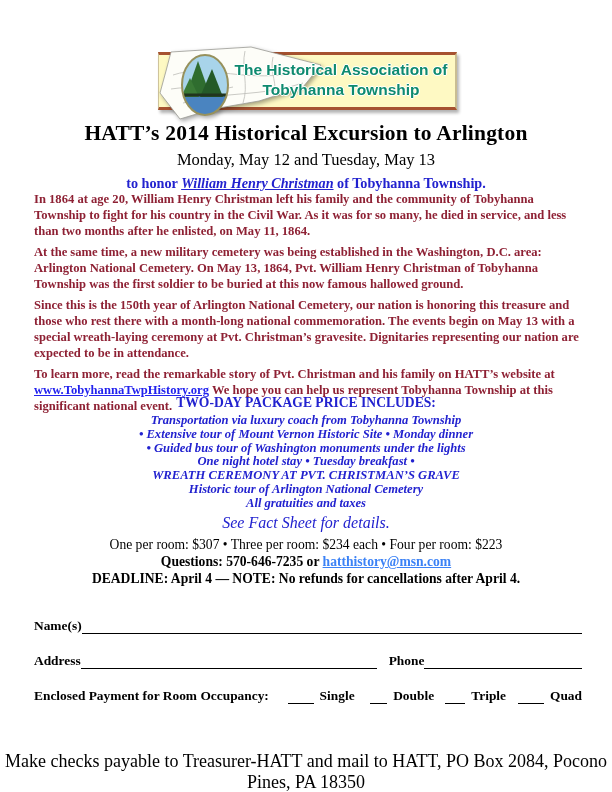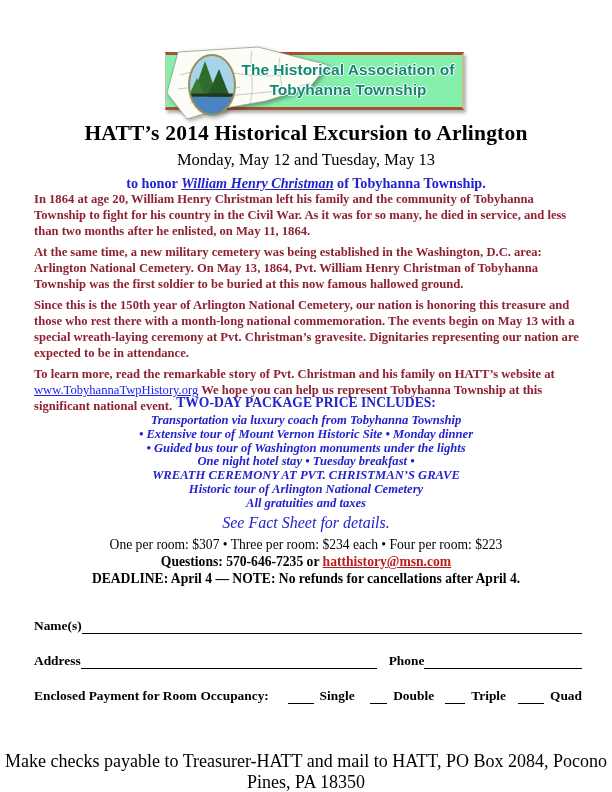--- a/index.html
+++ b/index.html
@@ -5,25 +5,24 @@
   html,body { margin:0; padding:0; background:#e8e8e8; }
   .page {
     position:relative; width:612px; height:792px; margin:0 auto;
     background:#ffffff; overflow:hidden;
     font-family:"Liberation Serif", serif; color:#000;
   }
 
   
   .banner {
     position:absolute; left:158px; top:52px; width:296px; height:52px;
-    background:#86efac;
+    background:#fef9c3;
     border-left:1px solid #cfc49b; border-right:2px solid #c9bd92;
     border-top:3px solid #a65230; border-bottom:3px solid #a65230;
     box-shadow:2px 3px 3px rgba(0,0,0,0.30);
-    margin-left:7px;
   }
   .banner-text {
     position:absolute; left:70px; right:2px; top:5px;
     text-align:center;
     font-family:"Liberation Sans", sans-serif; font-weight:bold;
     font-size:15.5px; line-height:1.28; color:#0e8a6f;
     text-shadow:-1px 0 0 #ffffff, 1px 0 0 #ffffff, 0 -1px 0 #ffffff, 0 1px 0 #ffffff;
   }
   .map-wrap {
     position:absolute; left:-6px; top:-10px; width:182px; height:78px;
@@ -36,36 +35,36 @@
   .date-line   { font-size:16.5px; margin-top:4px; }
   .honor-line  { font-size:14.2px; font-weight:bold; color:#2222CF; margin-top:5px; }
   .honor-name  { font-style:italic; text-decoration:underline; }
 
   
   .story {
     position:absolute; left:34px; top:191px; width:548px;
     color:#8e2134; font-weight:bold; font-size:12.6px; line-height:16px;
   }
   .story p { margin:0 0 5px 0; }
-  .story a { color:#2222EE; text-decoration:underline; font-weight:normal; }
+  .story a { color:#2222EE; text-decoration:underline; font-weight:bold; }
 
   
   .package {
     position:absolute; left:0; top:395px; width:612px; text-align:center;
     color:#2222CF; font-weight:bold;
   }
   .package-heading { font-size:13.6px; margin-bottom:3px; }
   .package-item    { font-size:12.6px; font-style:italic; line-height:13.8px; }
   .fact-sheet      { font-size:16px; font-style:italic; font-weight:normal; margin-top:3px; }
 
   
   .pricing { position:absolute; left:0; top:536px; width:612px; text-align:center; font-size:13.6px; line-height:17px; }
   .price-headline { font-weight:bold; text-decoration:underline; }
   .price-questions { font-weight:bold; }
-  .price-questions a { color:#b91c1c; text-decoration:underline; font-weight:bold; }
+  .price-questions a { color:#3b82f6; text-decoration:underline; font-weight:bold; }
   .price-deadline { font-weight:bold; }
 
   
   .regform { position:absolute; left:34px; top:619px; width:548px; font-weight:bold; font-size:13.4px; }
   .frow { display:flex; align-items:flex-end; height:15px; margin-bottom:20px; }
   .fill { border-bottom:1.5px solid #000; height:13px; }
   .grow { flex:1 1 auto; }
   .lbl  { white-space:pre; }
   .gap12 { width:12px; } .gap30 { width:28px; } .gap22 { width:22px; }
   .gap16 { width:16px; } .gap18 { width:18px; }

